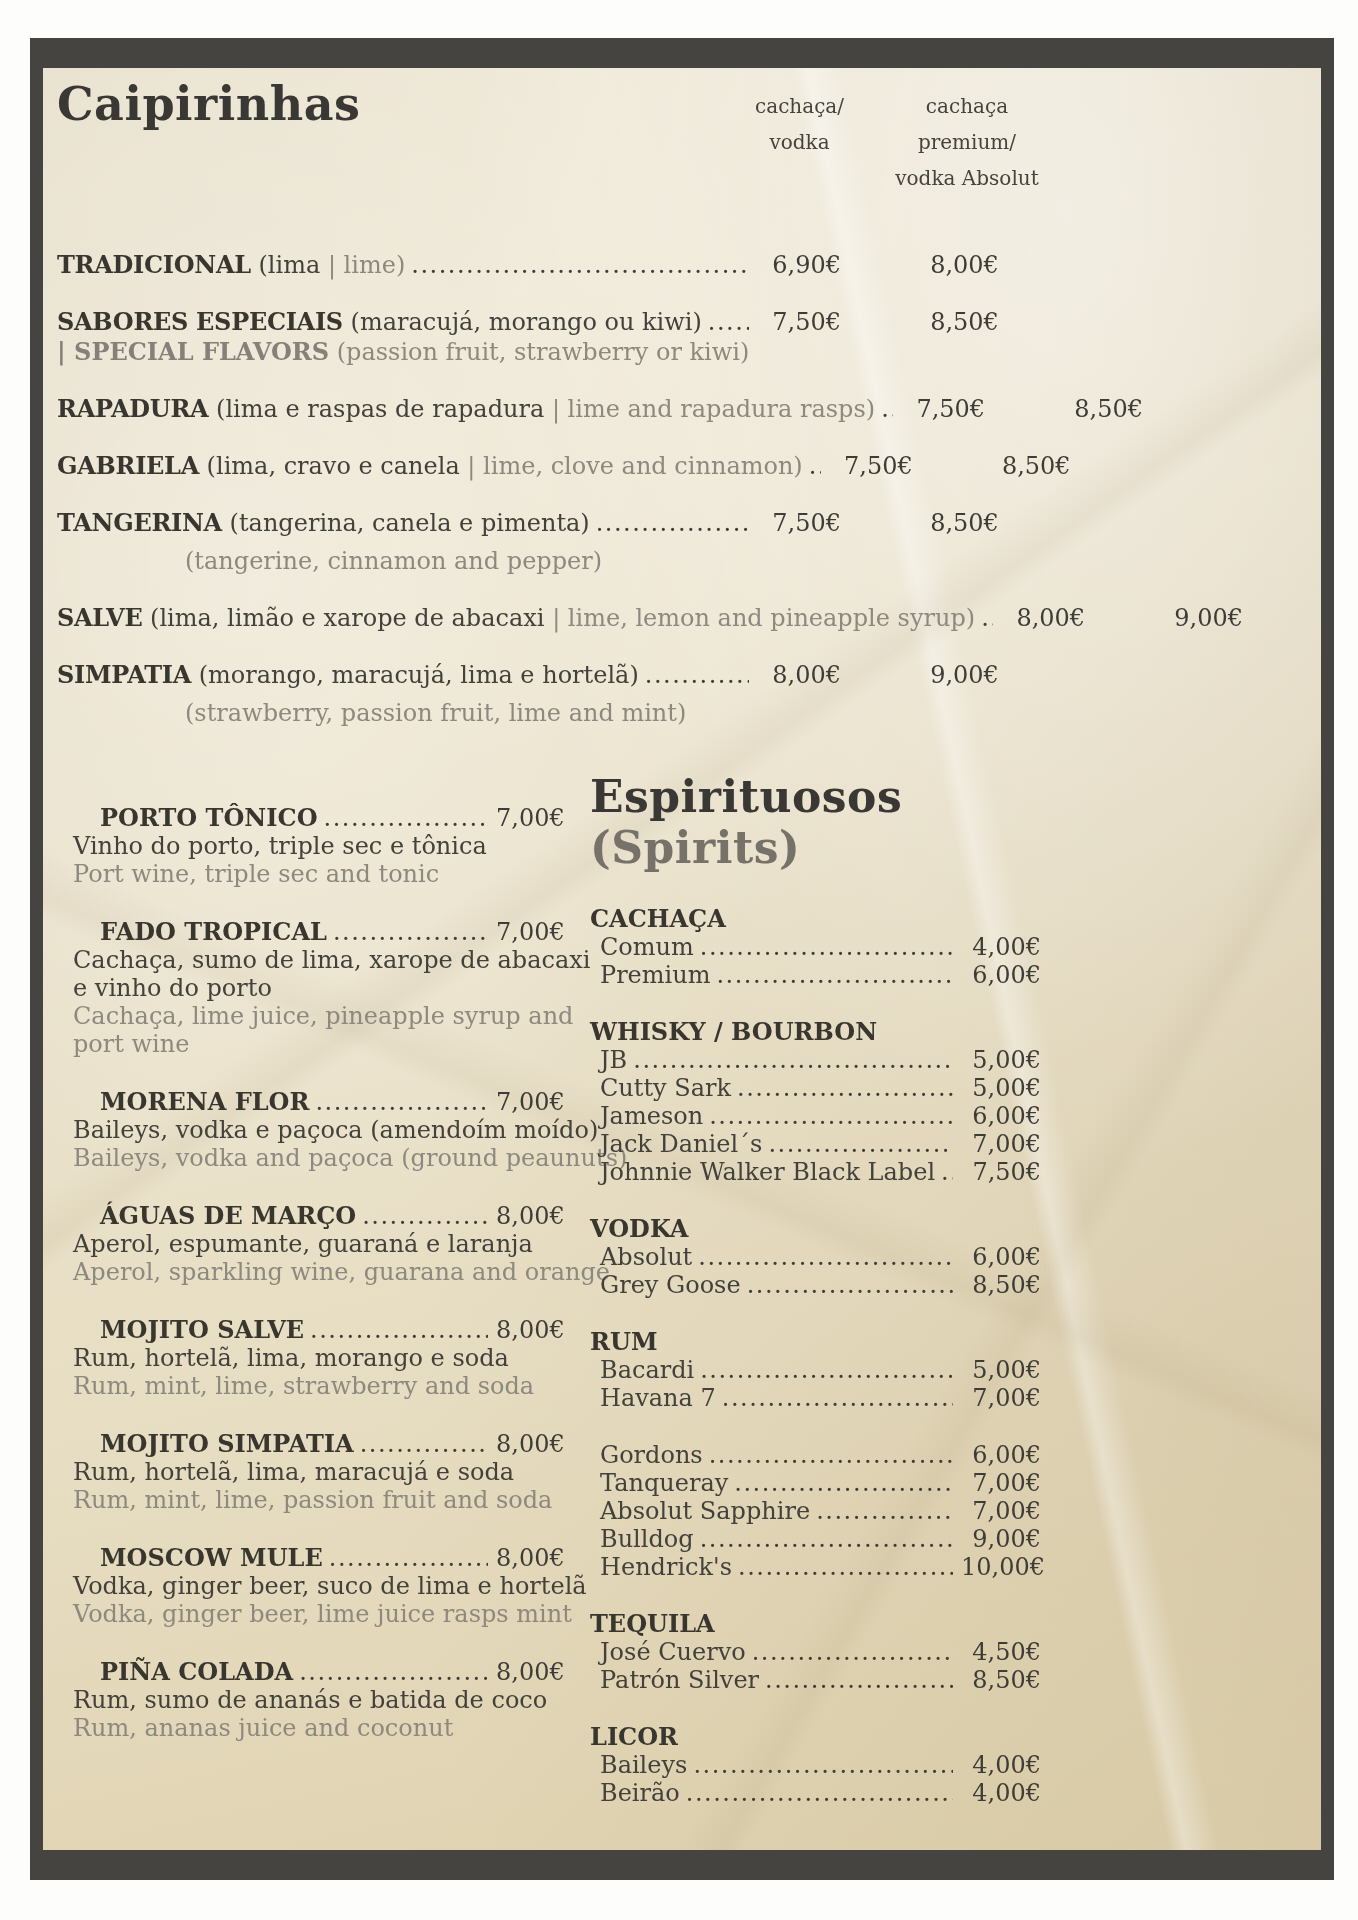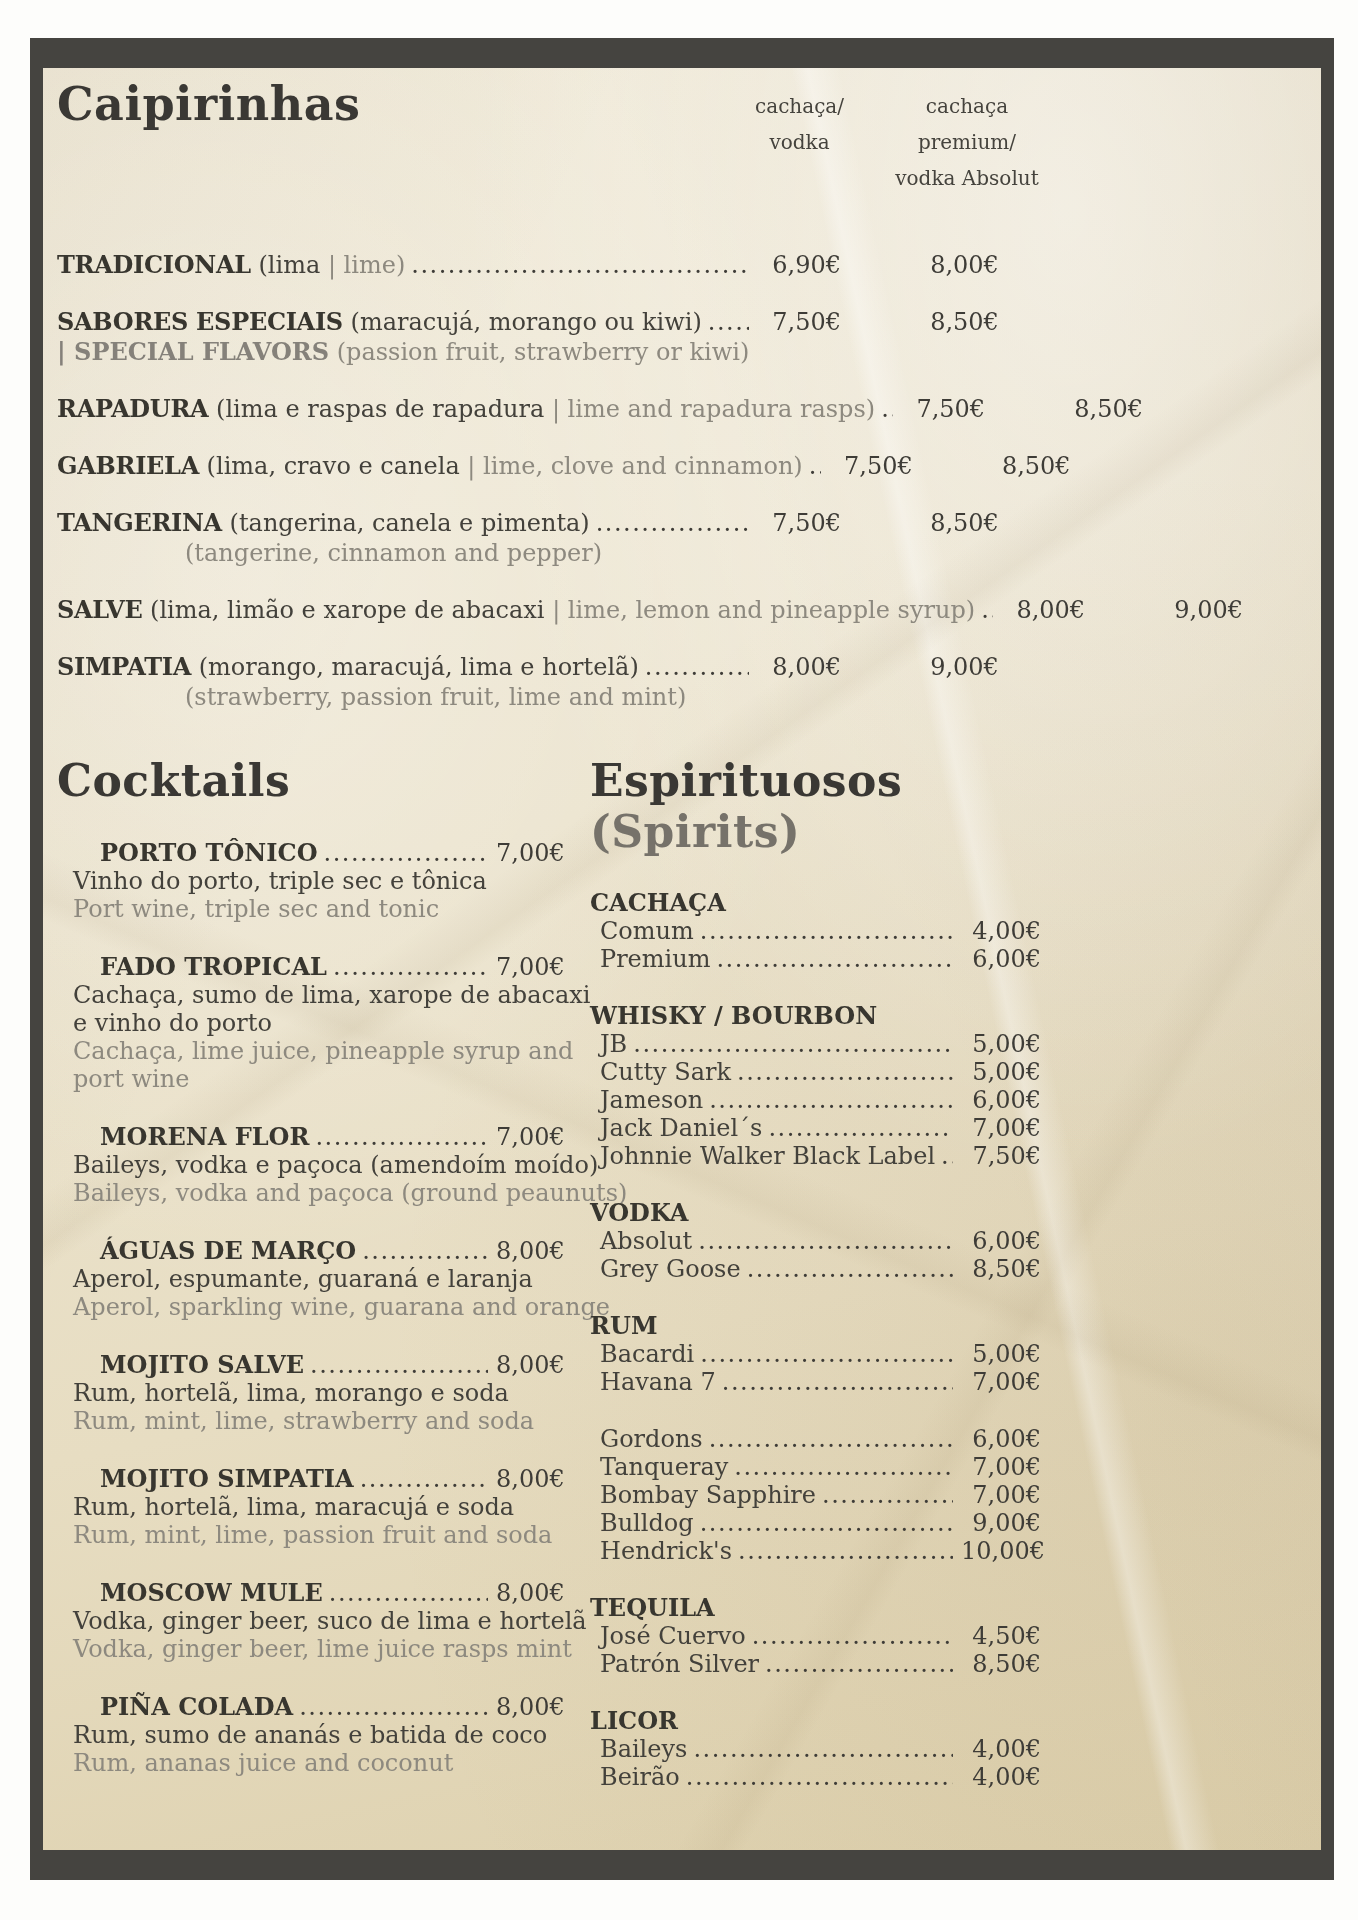--- a/index.html
+++ b/index.html
@@ -50,21 +50,21 @@
   .cap-item { margin-bottom:27px; font-size:24px; color:#3e3c37; }
   .cap-row { display:flex; align-items:flex-start; line-height:30px; }
   .cap-main { white-space:nowrap; }
   .nm { font-weight:bold; color:#38362f; letter-spacing:-0.3px; }
   .d-pt { color:#43413b; }
   .d-sep, .d-en { color:#8d897f; }
   .p1 { width:90px; text-align:right; padding-right:6px; flex:none; }
   .p2 { width:210px; text-align:center; padding-left:25px; flex:none; }
   .cap-l2 { line-height:30px; color:#8d897f; }
   .cap-l2 .l2b { font-weight:bold; color:#85817a; }
-  .cap-l2.ind { margin-left:128px; }
+  .cap-l2.ind { margin-left:128px; margin-top:8px; }
 
   .leader { flex:1 1 auto; overflow:hidden; white-space:nowrap; margin:0 8px 0 6px; color:#3e3c37; min-width:12px; }
   .leader::after { content:"....................................................................................................................................................................."; letter-spacing:1.5px; }
 
   .columns { display:flex; margin-top:44px; }
   .col-left { width:515px; margin-right:18px; flex:none; }
   .col-right { width:457px; flex:none; }
   .list { margin-top:32px; }
 
   .ck-item { margin-bottom:30px; font-size:24px; }
@@ -159,21 +159,20 @@
               <span class="leader"></span>
               <span class="p1">8,00€</span>
               <span class="p2">9,00€</span>
             </div>
             <div class="cap-l2 ind">(strawberry, passion fruit, lime and mint)</div>
           </div>
         </div>
 
       <div class="columns">
         <div class="col-left">
-          <h2 class="title">Cocktails</h2>
           <div class="list">
               <div class="ck-item">
                 <div class="ck-row">
                   <span class="ck-nm">PORTO TÔNICO</span>
                   <span class="leader"></span>
                   <span class="ck-pr">7,00€</span>
                 </div>
                 <div class="ck-d pt">Vinho do porto, triple sec e tônica</div>
                 <div class="ck-d en">Port wine, triple sec and tonic</div>
               </div>
@@ -319,21 +318,21 @@
                   <span class="sp-nm">Gordons</span>
                   <span class="leader"></span>
                   <span class="sp-pr">6,00€</span>
                 </div>
                 <div class="sp-row">
                   <span class="sp-nm">Tanqueray</span>
                   <span class="leader"></span>
                   <span class="sp-pr">7,00€</span>
                 </div>
                 <div class="sp-row">
-                  <span class="sp-nm">Bombay Sapphire</span>
+                  <span class="sp-nm">Absolut Sapphire</span>
                   <span class="leader"></span>
                   <span class="sp-pr">7,00€</span>
                 </div>
                 <div class="sp-row">
                   <span class="sp-nm">Bulldog</span>
                   <span class="leader"></span>
                   <span class="sp-pr">9,00€</span>
                 </div>
                 <div class="sp-row">
                   <span class="sp-nm">Hendrick's</span>

